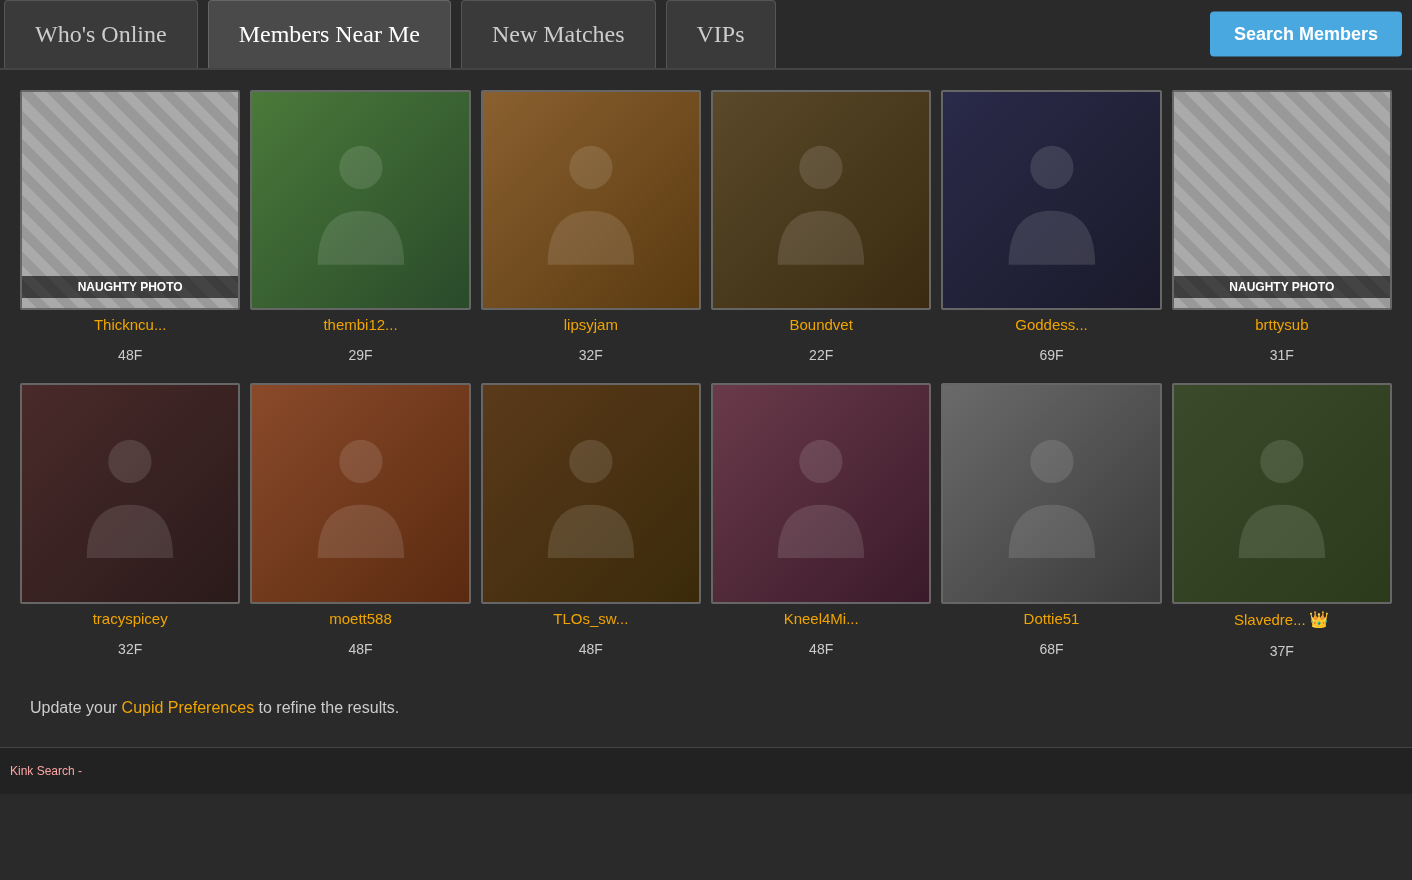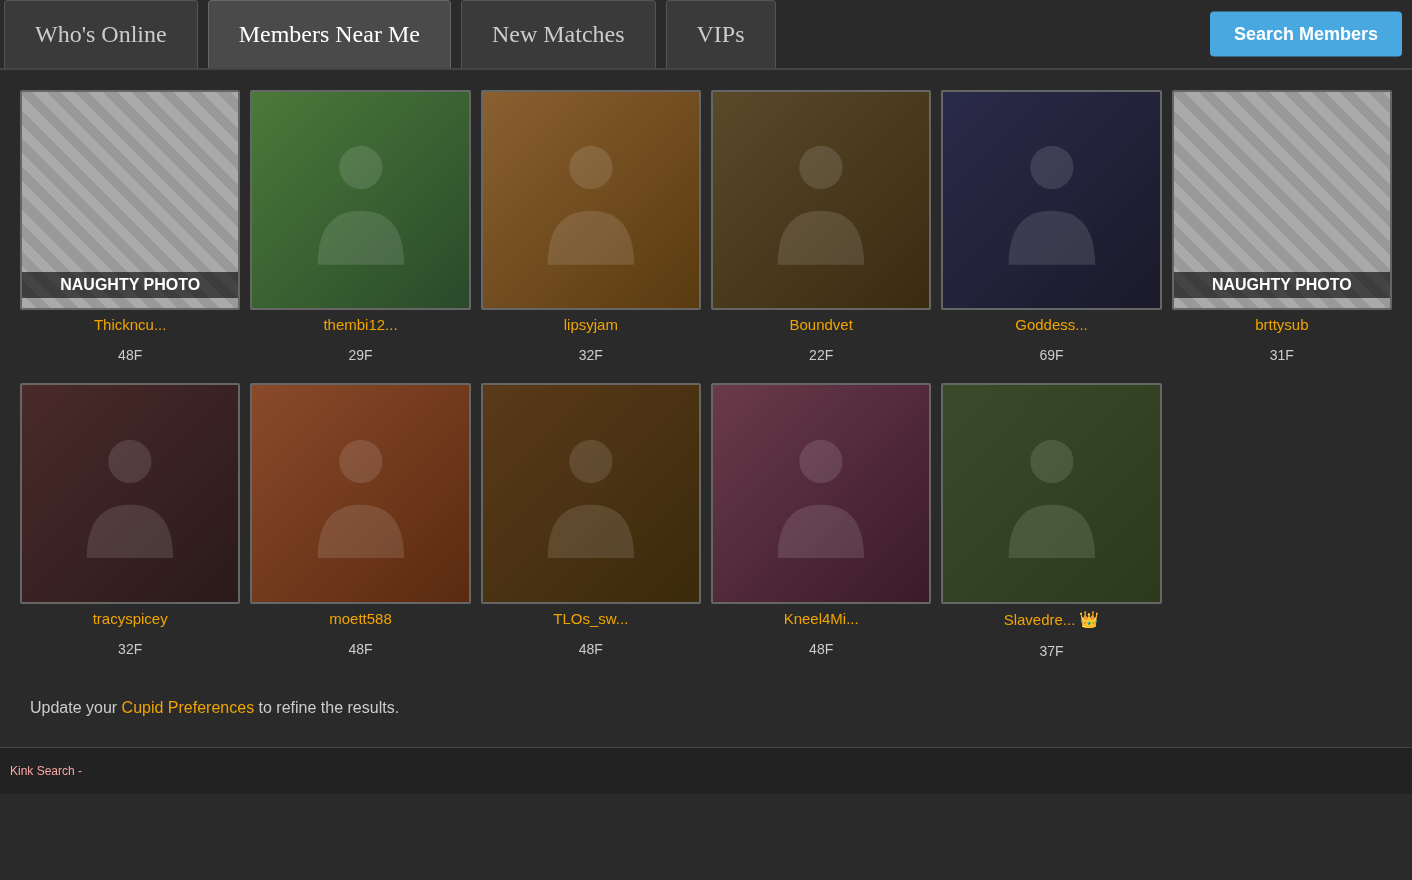--- a/index.html
+++ b/index.html
@@ -106,21 +106,21 @@
         #aaa 10px,
         #999 10px,
         #999 20px
       );
       position: relative;
     }
 
     .naughty-text {
       background: rgba(0,0,0,0.6);
       color: #fff;
-      font-size: 16px;
+      font-size: 12px;
       font-weight: bold;
       padding: 4px 20px;
       text-align: center;
       position: absolute;
       bottom: 10px;
       left: 0;
       right: 0;
     }
 
     .member-name {
@@ -313,20 +313,30 @@
       <div class="member-photo photo-10">
         <svg class="person-silhouette" viewBox="0 0 100 120" fill="rgba(255,255,255,0.3)">
           <circle cx="50" cy="30" r="20"></circle>
           <path d="M10 120 Q10 70 50 70 Q90 70 90 120Z"></path>
         </svg>
       </div>
       <div class="member-name">Kneel4Mi...</div>
       <div class="member-info">48F</div>
     </div>
 
+    <div class="member-card">
+      <div class="member-photo photo-5">
+        <svg class="person-silhouette" viewBox="0 0 100 120" fill="rgba(255,255,255,0.3)">
+          <circle cx="50" cy="30" r="20"></circle>
+          <path d="M10 120 Q10 70 50 70 Q90 70 90 120Z"></path>
+        </svg>
+      </div>
+      <div class="member-name">Dottie51</div>
+      <div class="member-info">68F</div>
+    </div>
 
     <div class="member-card">
       <div class="member-photo photo-8">
         <svg class="person-silhouette" viewBox="0 0 100 120" fill="rgba(255,255,255,0.3)">
           <circle cx="50" cy="30" r="20"></circle>
           <path d="M10 120 Q10 70 50 70 Q90 70 90 120Z"></path>
         </svg>
       </div>
       <div class="member-name">
         <span>Slavedre...</span>

